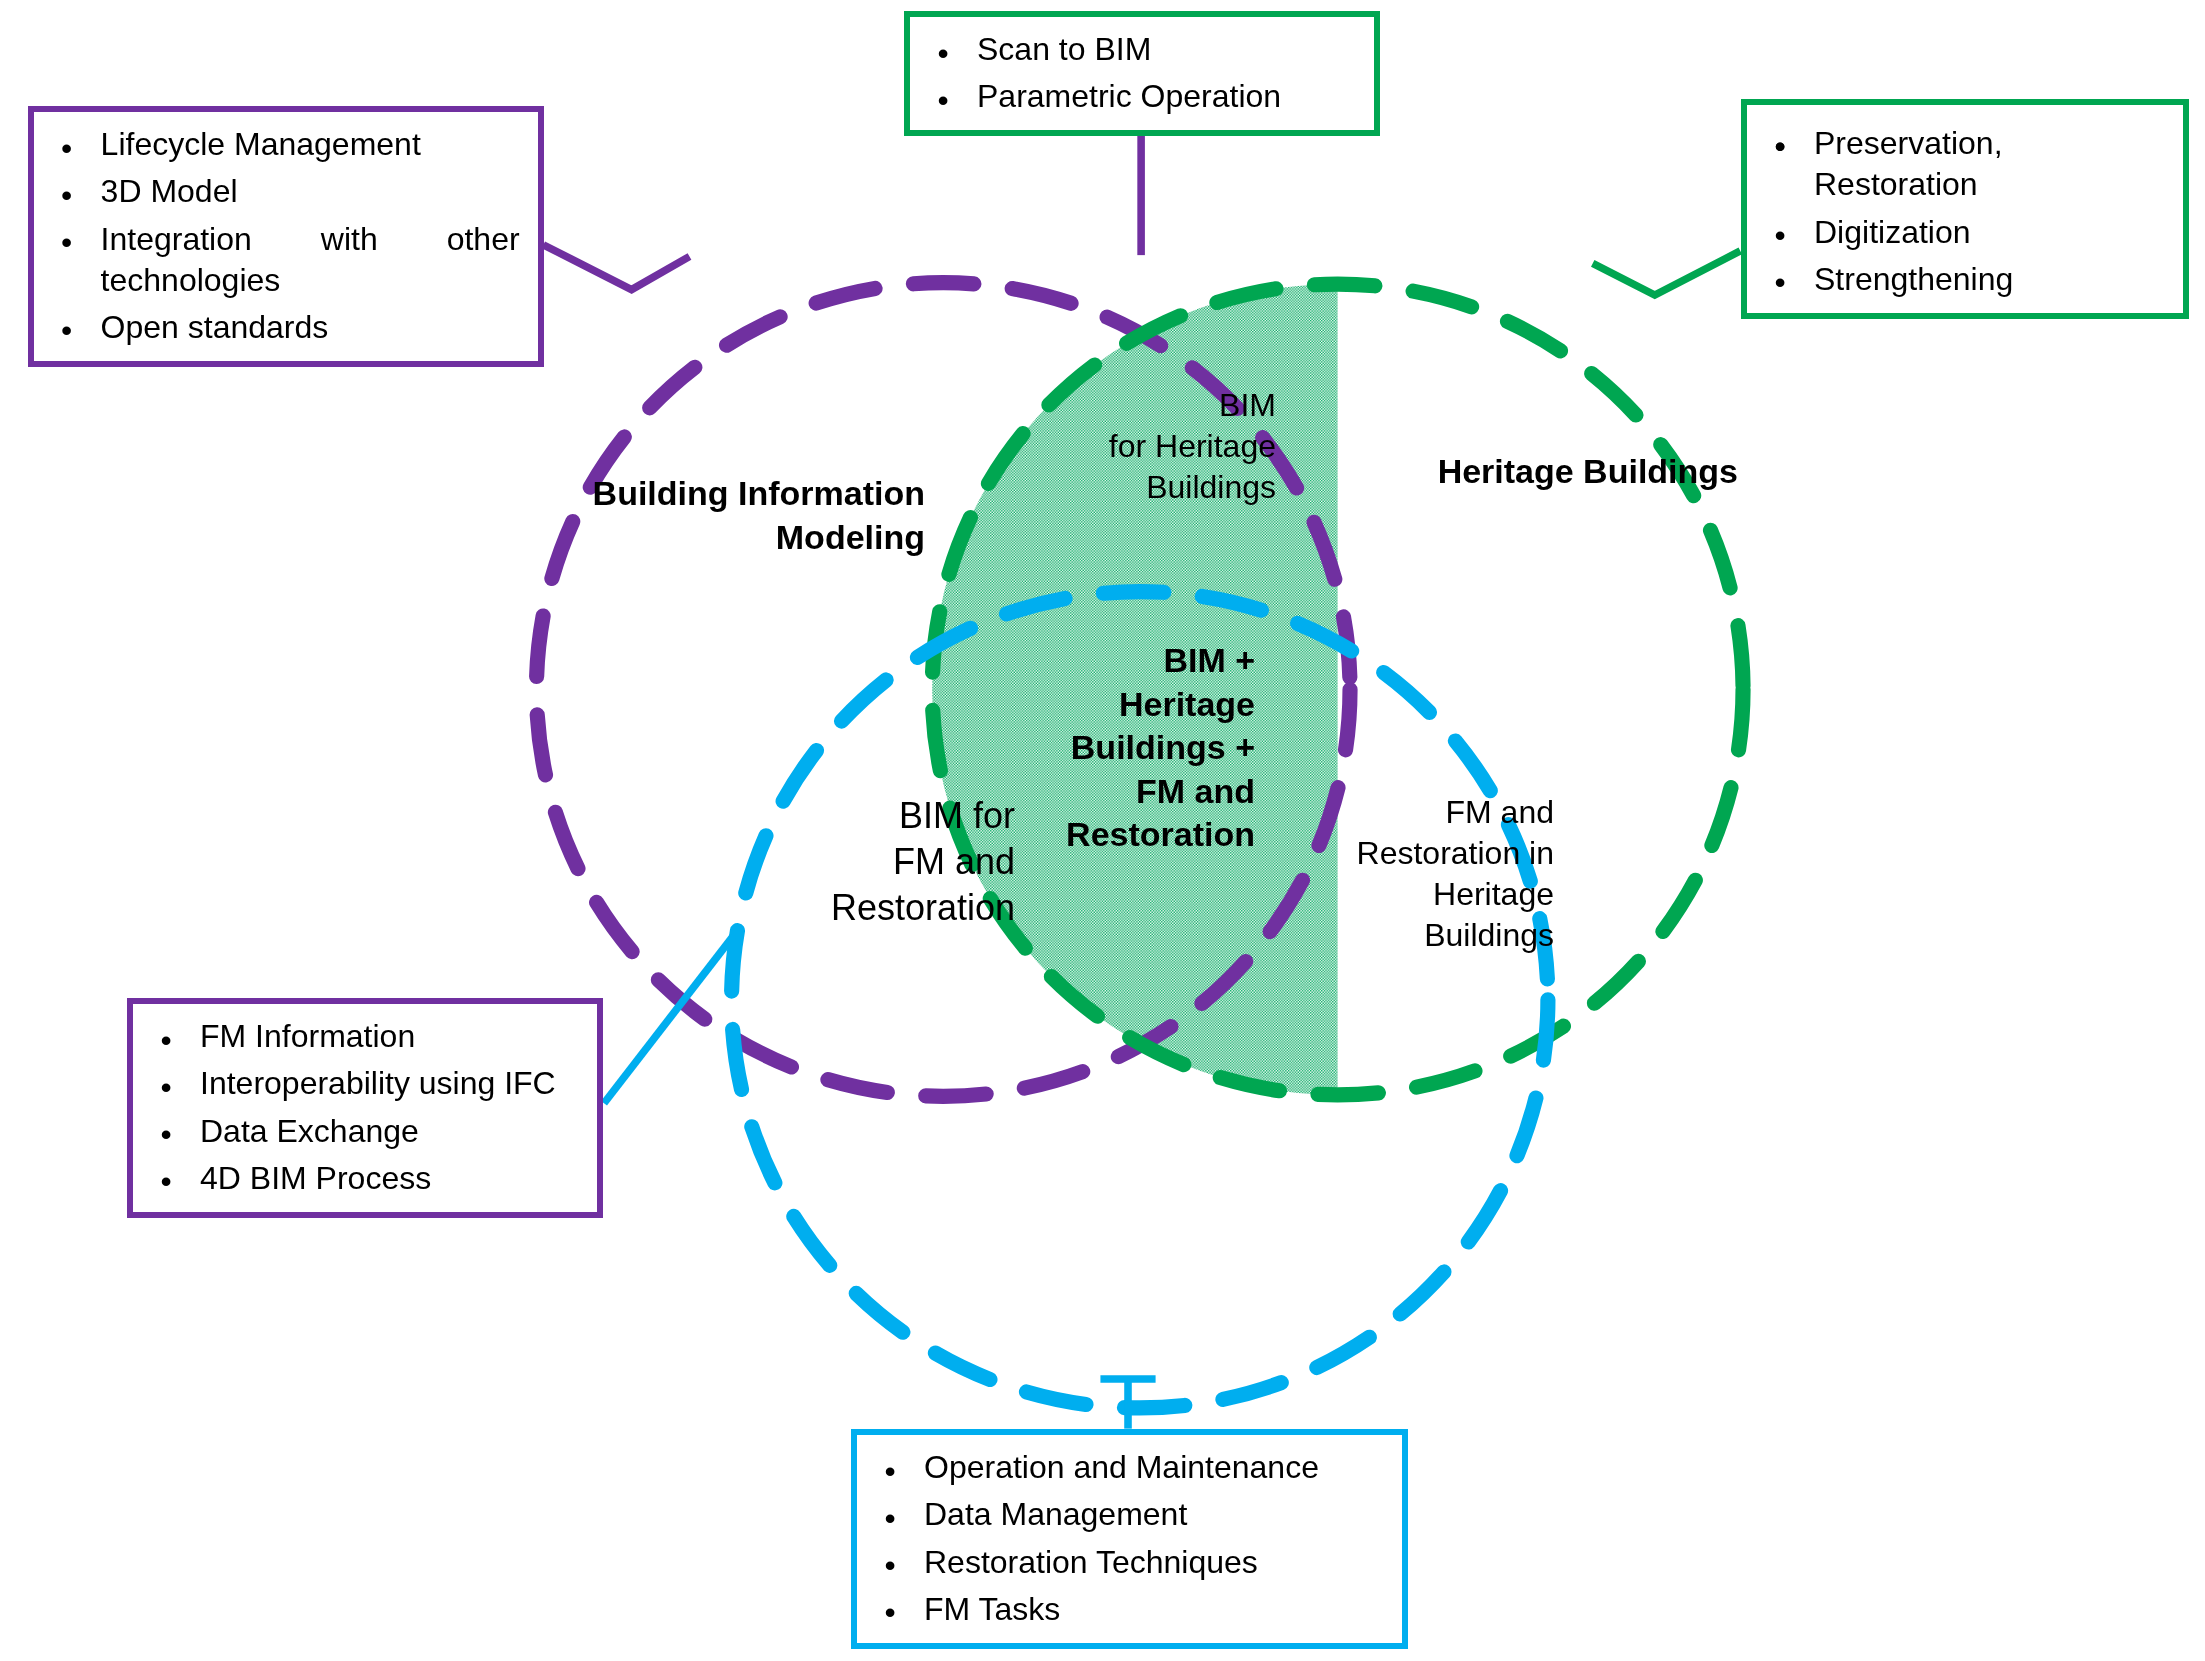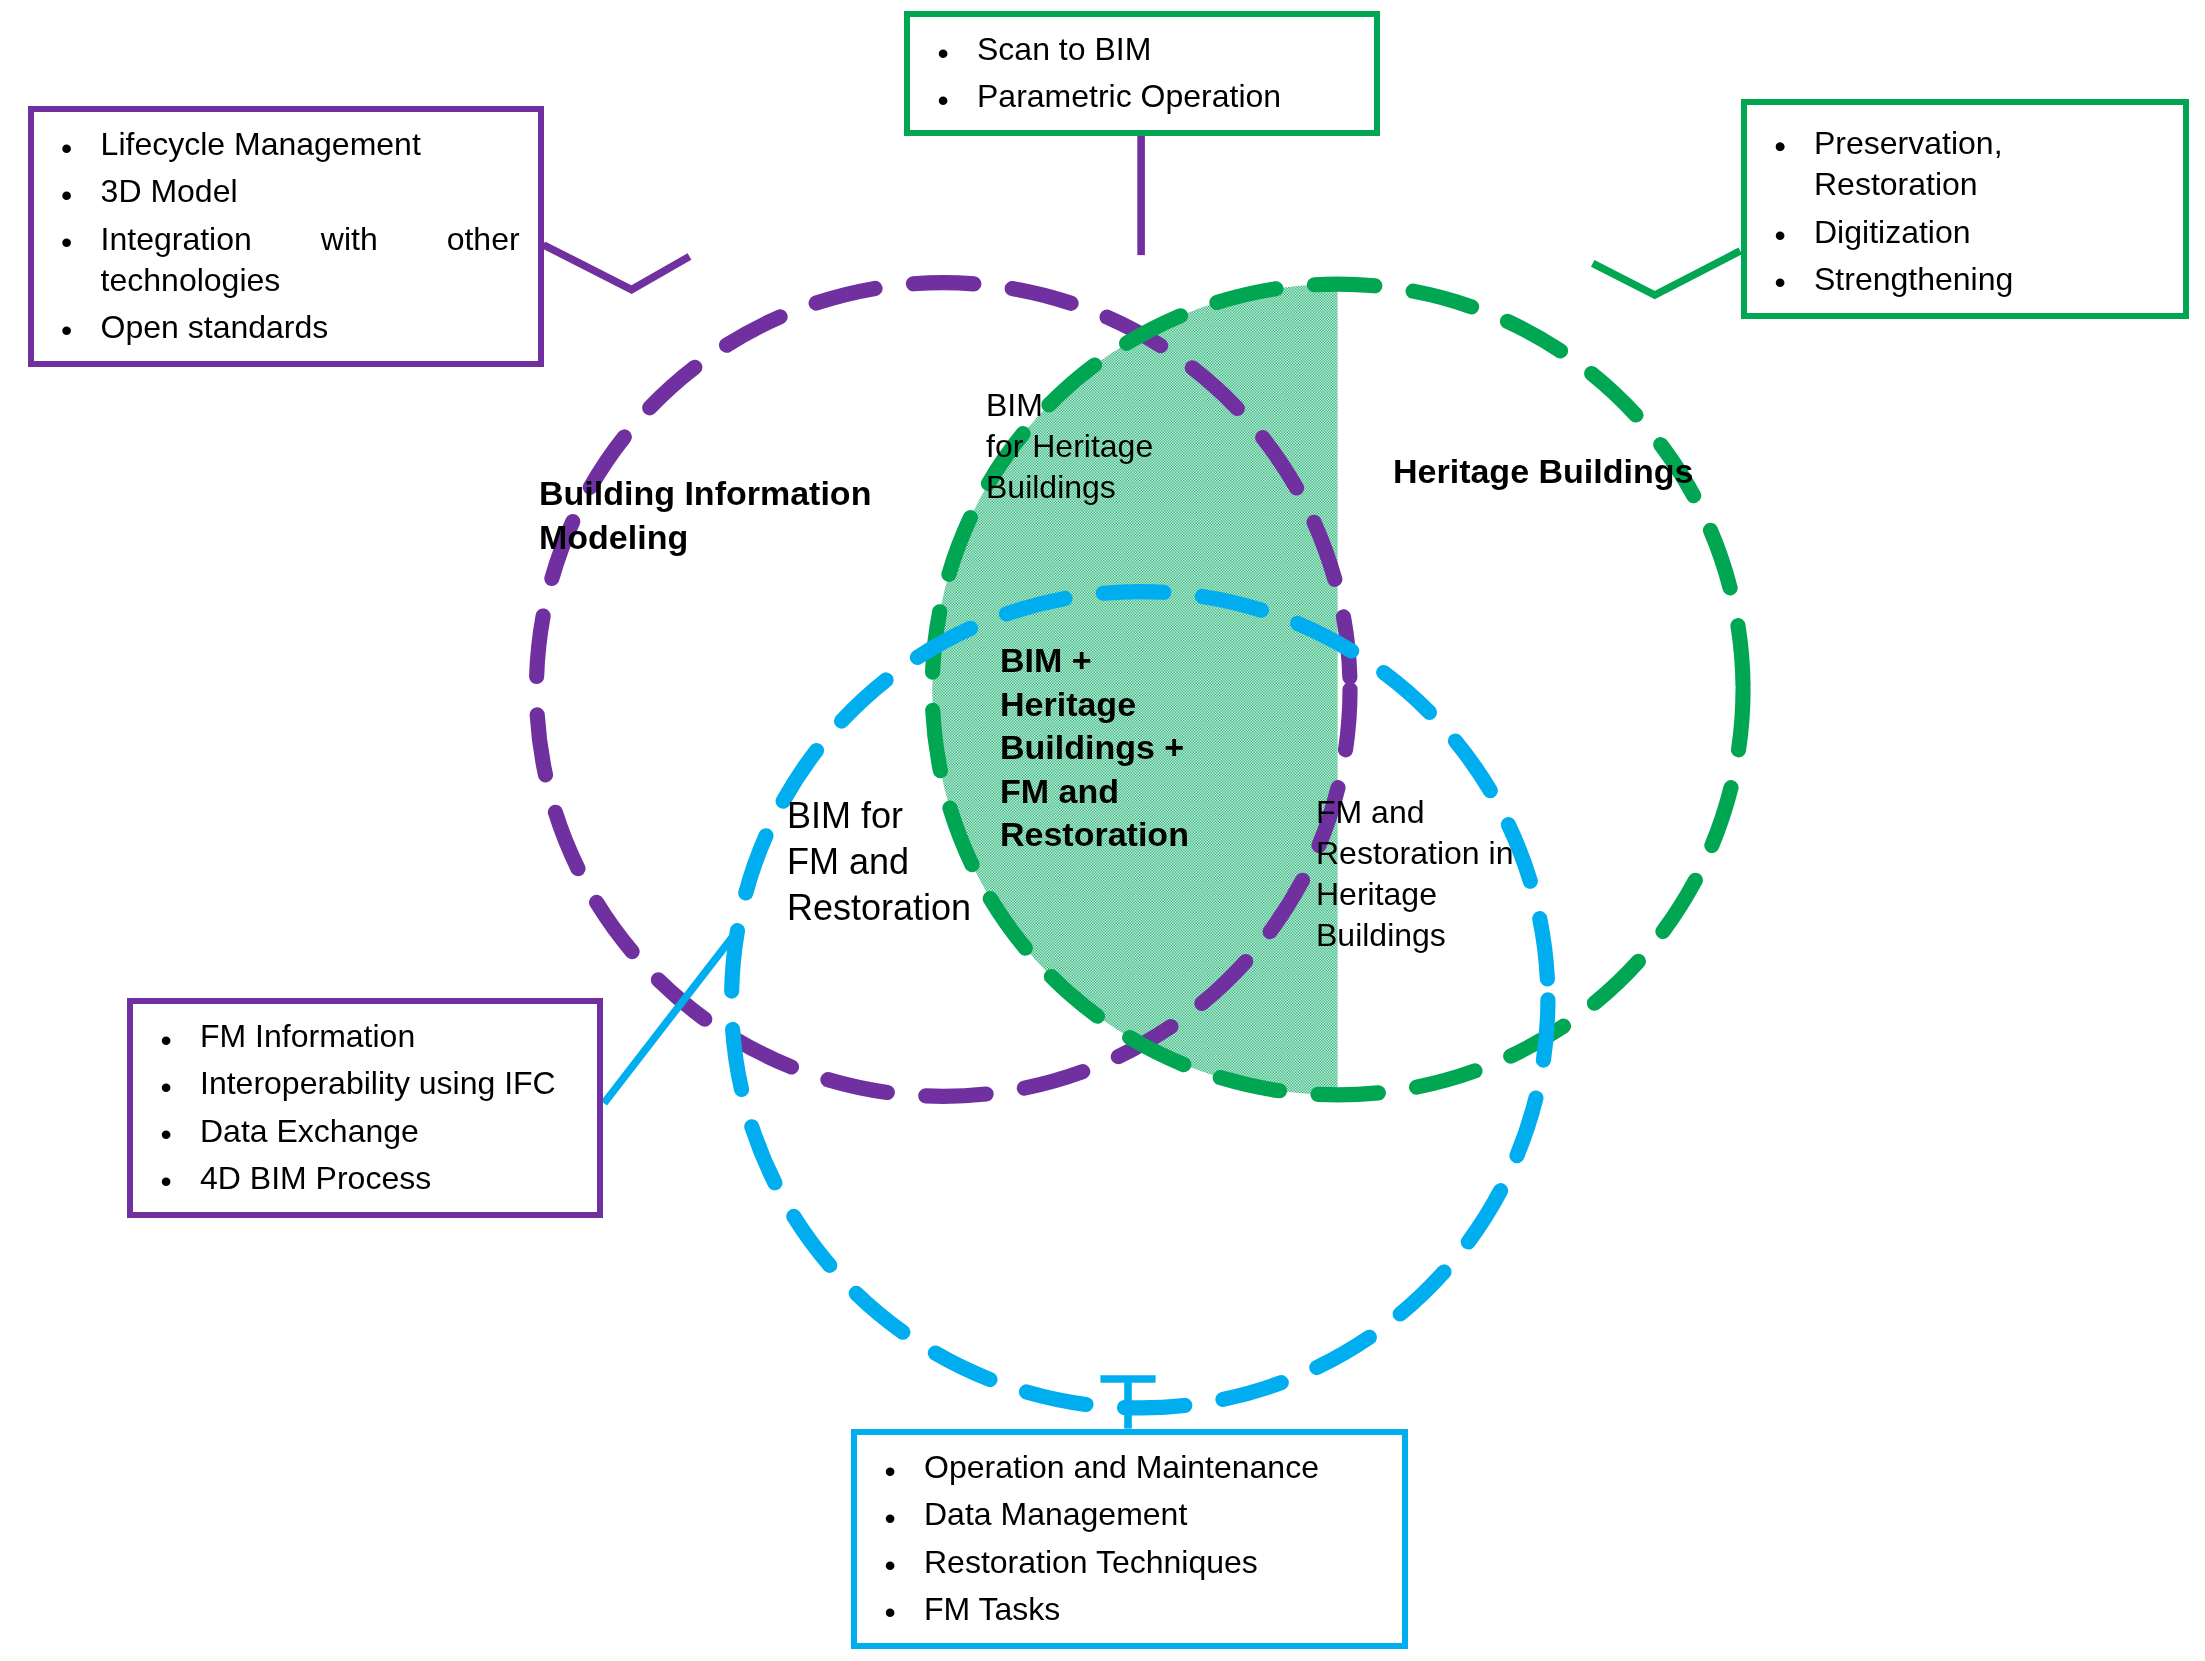--- a/index.html
+++ b/index.html
@@ -73,34 +73,34 @@
 
   
   .callout li.justify-all {
     text-align: justify;
     text-align-last: justify;
   }
 
   
   .vlabel {
     position: absolute;
-    text-align: left;
+    text-align: right;
     color: #000000;
     line-height: 1.28;
     white-space: pre-line;
   }
   .vlabel.bold { font-weight: bold; }
 
   #label-bim        { left: 539px;  top: 472px;  width: 386px; font-size: 34px; }
   #label-heritage   { left: 1393px; top: 450px;  width: 345px; font-size: 34px; }
   #label-rfm        { left: 905px; top: 1149px; width: 428px; font-size: 34px; }
   #label-bim-her    { left: 986px; top: 385px;  width: 290px; font-size: 32px; }
   #label-bim-fm     { left: 787px; top: 793px; width: 228px; font-size: 36px; }
   #label-fm-her     { left: 1316px; top: 792px; width: 238px; font-size: 32px; }
-  #label-center     { left: 1000px; top: 639px;  width: 299px; font-size: 34px; }
+  #label-center     { left: 1000px; top: 639px;  width: 255px; font-size: 34px; }
 </style>
 </head>
 <body>
 
 <div id="stage">
 
   <svg class="venn-layer" viewBox="0 0 3198 2409">
     <defs>
 
       <pattern id="greenDither" width="4" height="4" patternUnits="userSpaceOnUse">

